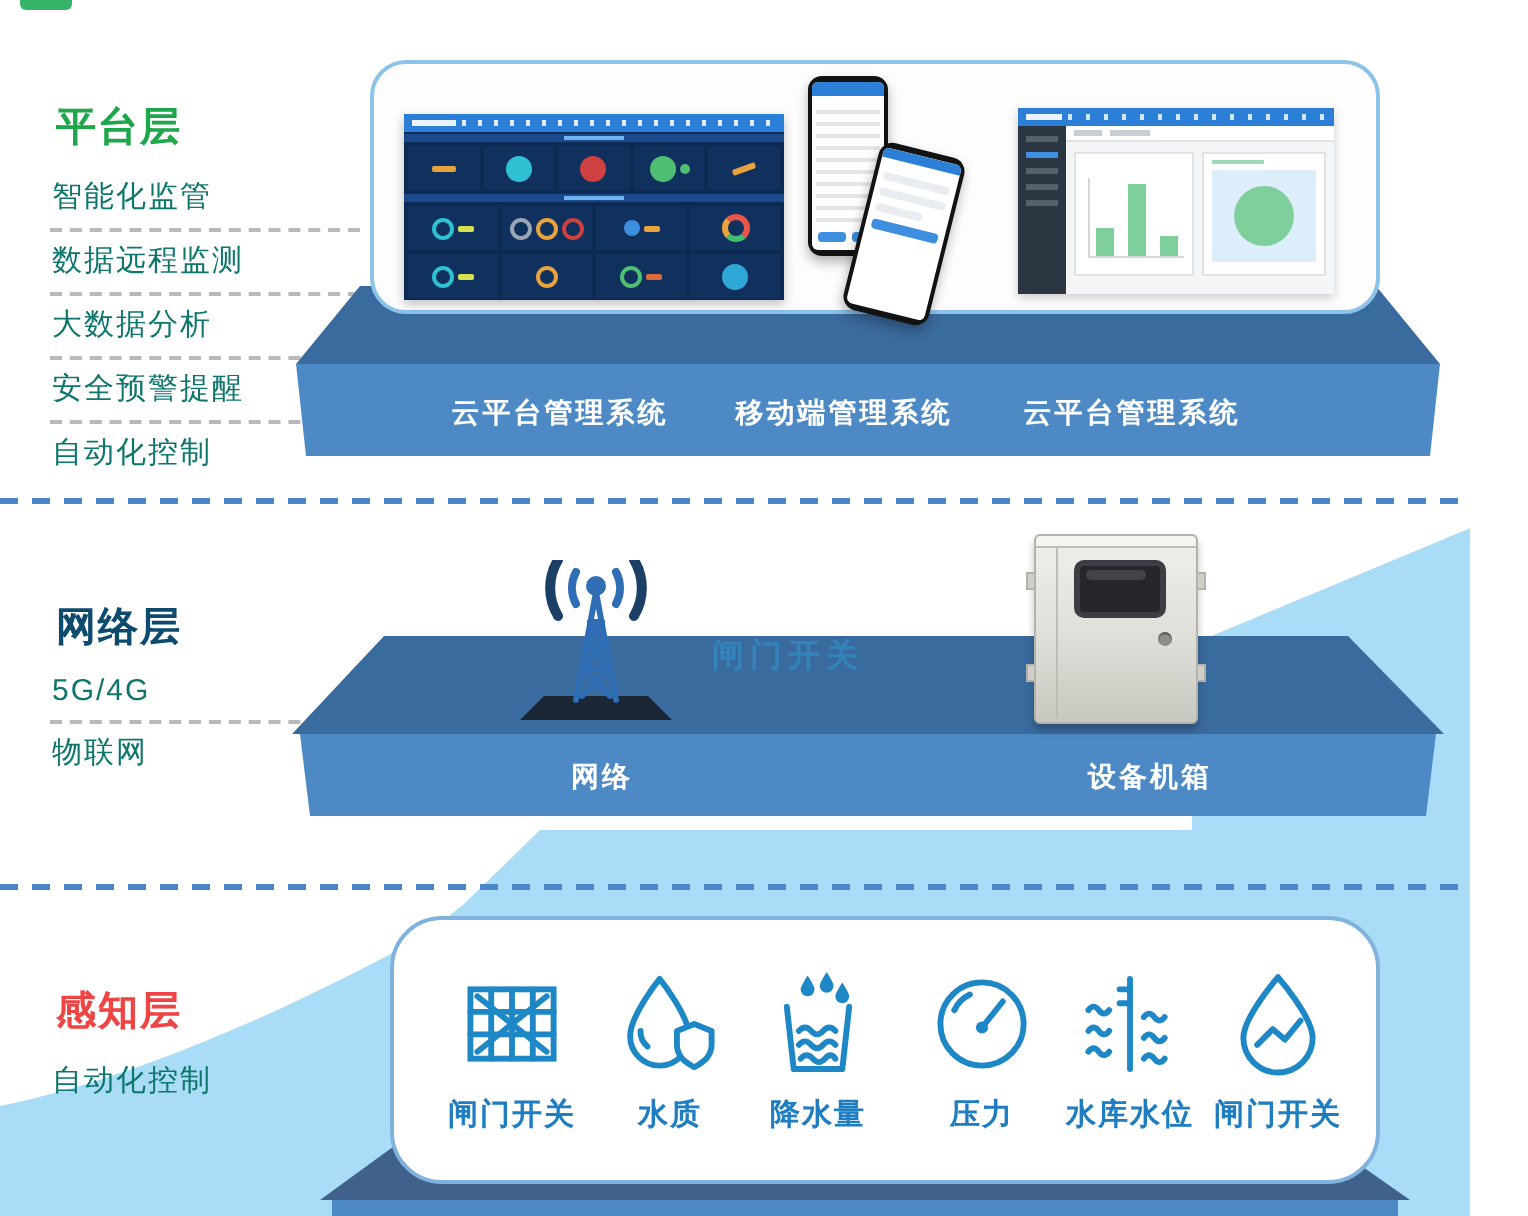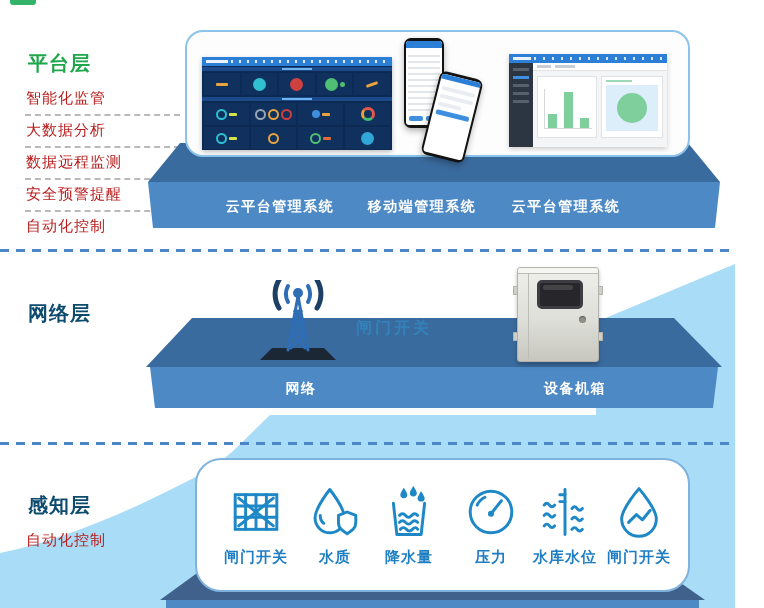--- a/index.html
+++ b/index.html
@@ -14,26 +14,26 @@
     background:repeating-linear-gradient(90deg,#4a86c8 0 9px,transparent 9px 16px);}
   .line1{top:249px;}
   .line2{top:442px;}
 
   .green-mark{position:absolute;left:10px;top:0;width:26px;height:5px;background:#35b368;border-radius:0 0 3px 3px;}
 
   
   .side-title{position:absolute;left:28px;font-size:20px;font-weight:700;letter-spacing:1px;}
   .t-platform{top:50px;color:#1ea64b;}
   .t-network{top:300px;color:#0c4a6e;}
-  .t-perception{top:492px;color:#0c4a6e;}
+  .t-perception{top:492px;color:#ef4444;}
   .side-list{position:absolute;left:25px;width:155px;}
   .l-platform{top:84px;}
   .l-network{top:332px;}
   .l-perception{top:526px;}
-  .side-item{padding:5px 1px 6px;font-size:15px;font-weight:500;color:#b91c1c;
+  .side-item{padding:5px 1px 6px;font-size:15px;font-weight:500;color:#0f766e;
     border-bottom:2px dashed #b9b9b9;letter-spacing:1px;}
   .side-item:last-child{border-bottom:none;}
 
   
   .stage-top{position:absolute;background:#3a6b9e;}
   .stage-front{position:absolute;background:#4c89c5;}
   .s1-top{left:148px;top:143px;width:572px;height:39px;
     clip-path:polygon(32px 0,540px 0,572px 39px,0 39px);}
   .s1-front{left:148px;top:182px;width:572px;height:46px;
     clip-path:polygon(0 0,100% 0,calc(100% - 5px) 100%,5px 100%);}
@@ -150,27 +150,31 @@
   </svg>
 
   <div class="green-mark"></div>
 
   <div class="dashed-line line1"></div>
   <div class="dashed-line line2"></div>
 
   <div class="side-title t-platform">平台层</div>
   <div class="side-list l-platform">
     <div class="side-item">智能化监管</div>
+    <div class="side-item">数据远程监测</div>
     <div class="side-item">大数据分析</div>
-    <div class="side-item">数据远程监测</div>
     <div class="side-item">安全预警提醒</div>
     <div class="side-item">自动化控制</div>
   </div>
 
   <div class="side-title t-network">网络层</div>
+  <div class="side-list l-network">
+    <div class="side-item">5G/4G</div>
+    <div class="side-item">物联网</div>
+  </div>
 
   <div class="side-title t-perception">感知层</div>
   <div class="side-list l-perception">
     <div class="side-item">自动化控制</div>
   </div>
 
   <div class="stage-top s1-top"></div>
   <div class="stage-front s1-front"></div>
   <span class="stage-label" style="left:280px;top:198px;">云平台管理系统</span>
   <span class="stage-label" style="left:422px;top:198px;">移动端管理系统</span>

